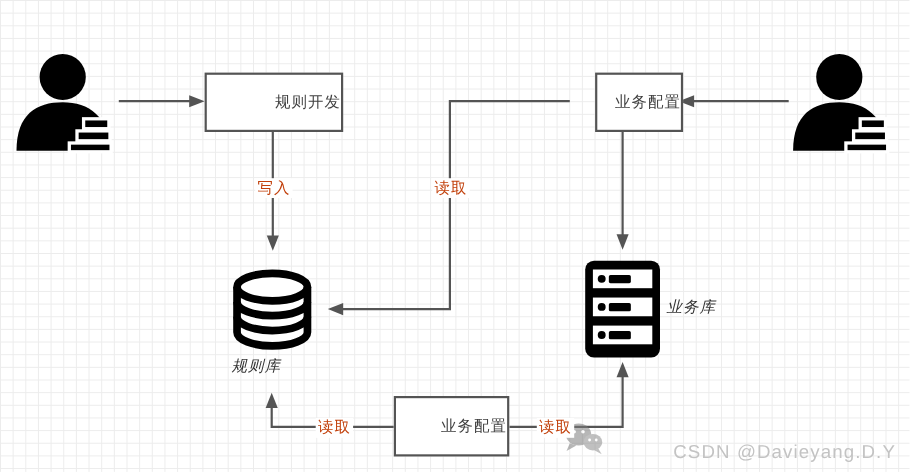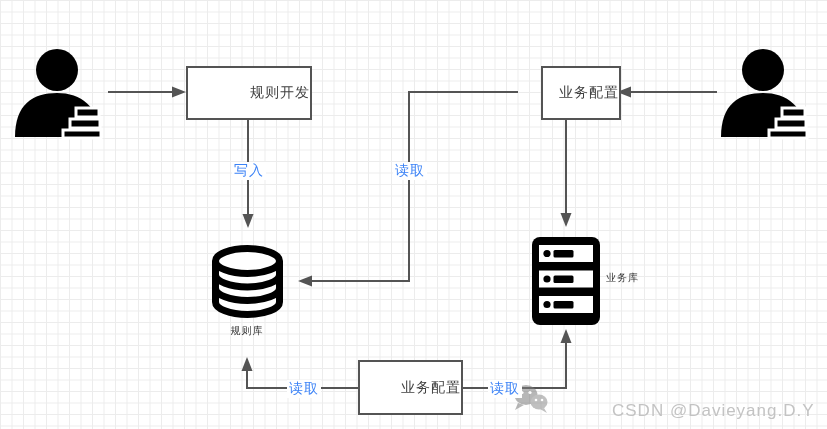--- a/index.html
+++ b/index.html
@@ -34,32 +34,33 @@
     align-items: center;
     justify-content: flex-end;
     font-size: 14px;
     color: #404040;
     letter-spacing: 1px;
   }
   .edge-label {
     position: absolute;
     background: #ffffff;
     font-size: 14px;
-    color: #3b82f6;
+    color: #c2410c;
     padding: 0 2px;
     transform: translate(-50%, -50%);
     white-space: nowrap;
     letter-spacing: 1px;
   }
   .shape-label {
     position: absolute;
-    font-size: 10px;
+    font-size: 14px;
     color: #333333;
     white-space: nowrap;
     letter-spacing: 1px;
+    font-style: italic;
   }
   .wm-line1 {
     position: absolute;
     left: 549px; top: 383px;
     font-size: 20px;
     color: #aeaeae;
     letter-spacing: 2px;
     white-space: nowrap;
   }
   .wm-line2 {
@@ -180,21 +181,21 @@
   </div>
 
   <div class="node-box" style="left:518px; top:66px; width:80px; height:54px;margin-left:23px;">
     <span>业务配置</span>
   </div>
 
   <div class="node-box" style="left:358px; top:360px; width:105px; height:55px;">
     <span>业务配置</span>
   </div>
 
-  <div class="shape-label" style="left:247px; top:324px; transform:translateX(-50%);">规则库</div>
+  <div class="shape-label" style="left:233px; top:324px; transform:translateX(-50%);">规则库</div>
 
   <div class="shape-label" style="left:606px; top:271px;">业务库</div>
 
   <span class="edge-label" style="left:249px; top:171px;">写入</span>
 
   <span class="edge-label" style="left:410px; top:171px;">读取</span>
 
   <span class="edge-label" style="left:304px; top:389px;">读取</span>
 
   <span class="edge-label" style="left:505px; top:389px;">读取</span>

